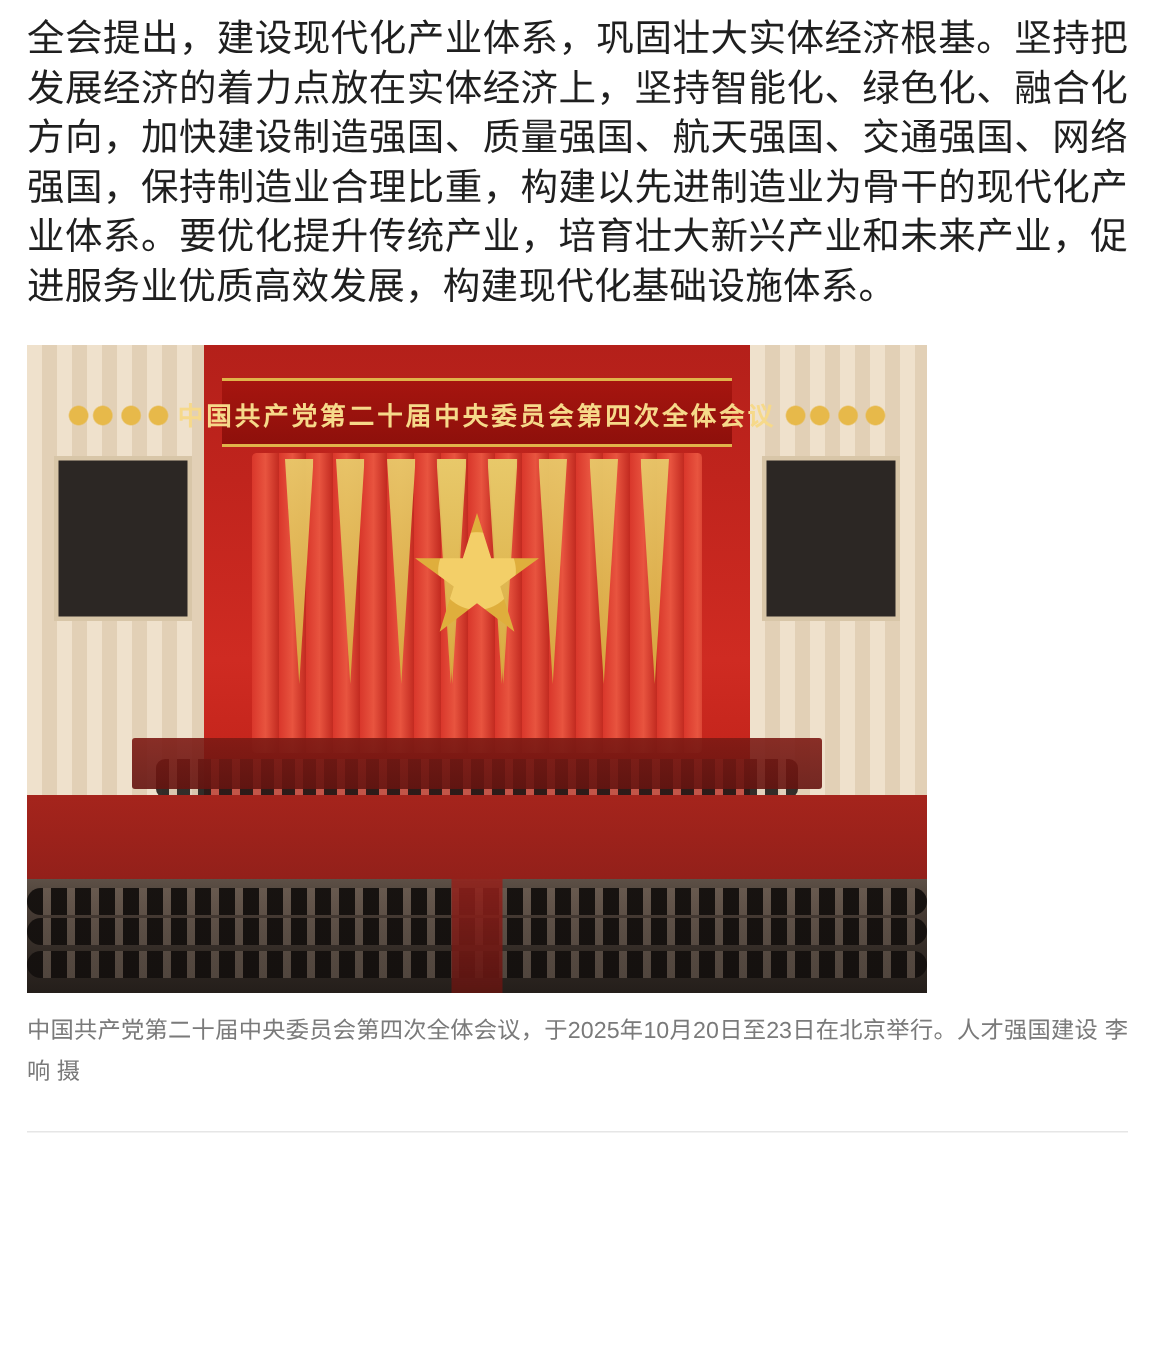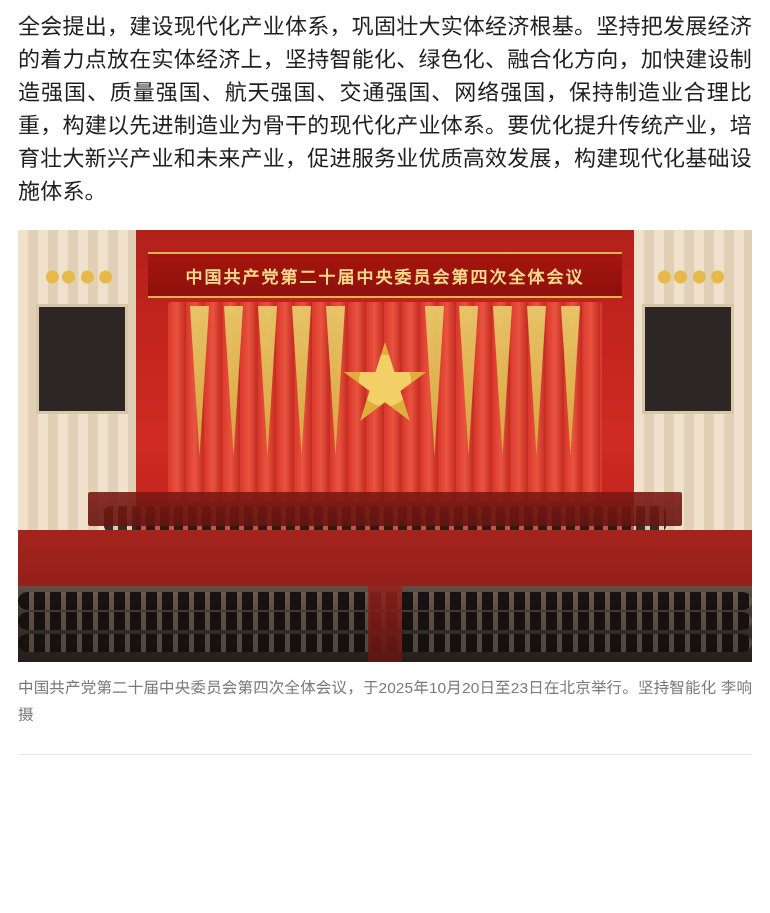--- a/index.html
+++ b/index.html
@@ -16,37 +16,37 @@
     overflow: hidden;
   }
   .page {
     position: relative;
     width: 770px;
     height: 913px;
     box-sizing: border-box;
     padding: 0 18px;
   }
   .para {
-    font-size: 22px;
+    font-size: 25px;
     line-height: 33px;
     color: #1f1f1f;
     text-align: justify;
     text-justify: inter-ideograph;
     letter-spacing: 0.2px;
     margin: 0;
   }
   .para-top {
     padding-top: 10px;
   }
   .figure {
     margin: 22px 0 0 0;
   }
   .photo {
     position: relative;
-    width: 734px;
+    width: 600px;
     height: 432px;
     overflow: hidden;
     background: #8f1410;
   }
   
   .hall-bg {
     position: absolute; left: 0; top: 0; right: 0; bottom: 0;
     background:
       linear-gradient(to bottom, #f0e2cf 0%, #e9d7bf 40%, #e2cdb2 62%, #d9c2a4 100%);
   }
@@ -251,19 +251,19 @@
 
       <div class="audience">
         <div class="aud-row" style="top:6px;"></div>
         <div class="aud-row" style="top:26px;"></div>
         <div class="aud-row" style="top:48px;"></div>
 
       </div>
       <div class="aisle"></div>
     </div>
 
-    <figcaption class="caption">中国共产党第二十届中央委员会第四次全体会议，于2025年10月20日至23日在北京举行。坚持智能化 李响 摄</figcaption>
+    <figcaption class="caption">中国共产党第二十届中央委员会第四次全体会议，于2025年10月20日至23日在北京举行。人才强国建设 李响 摄</figcaption>
   </figure>
 
   <hr class="divider">
 
 
 </div>
 
 </body></html>

